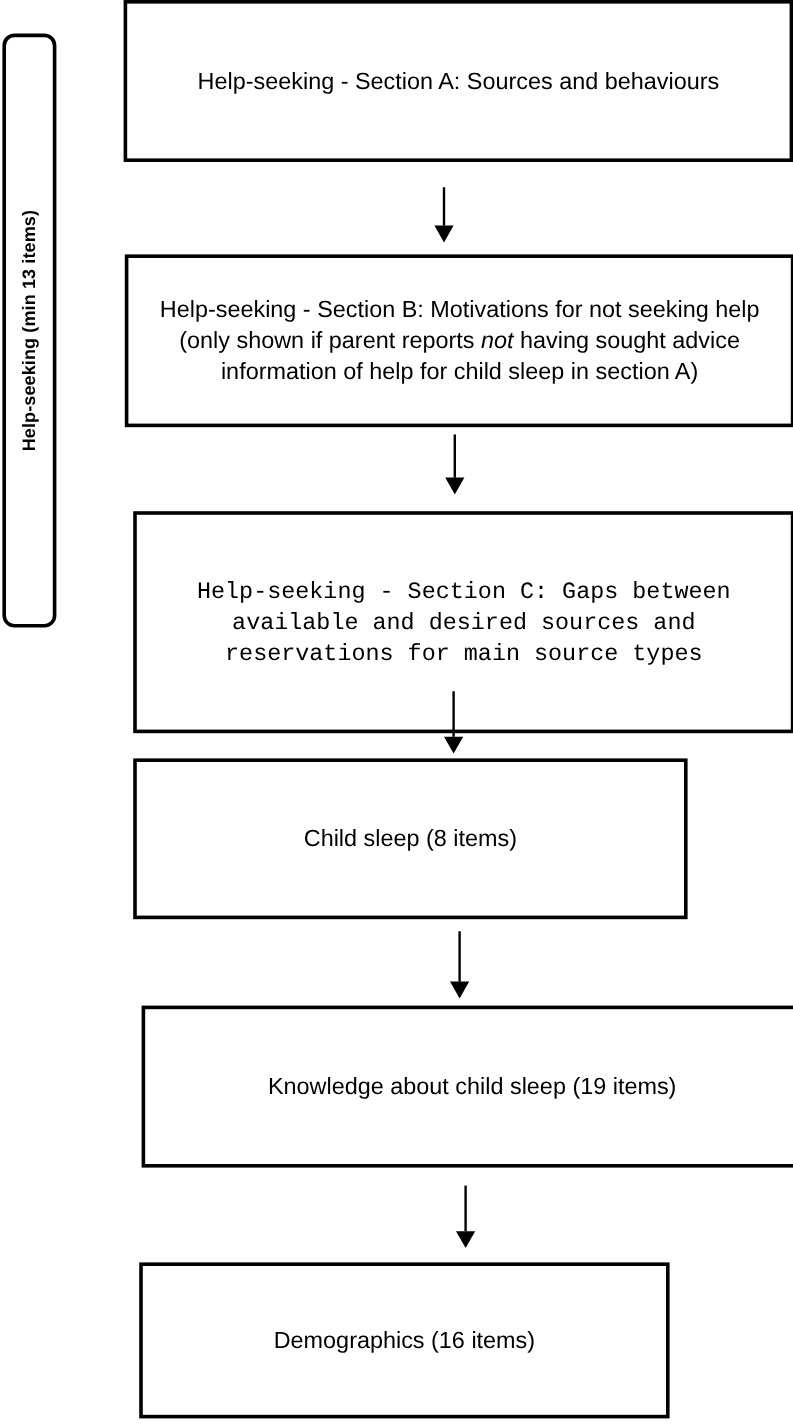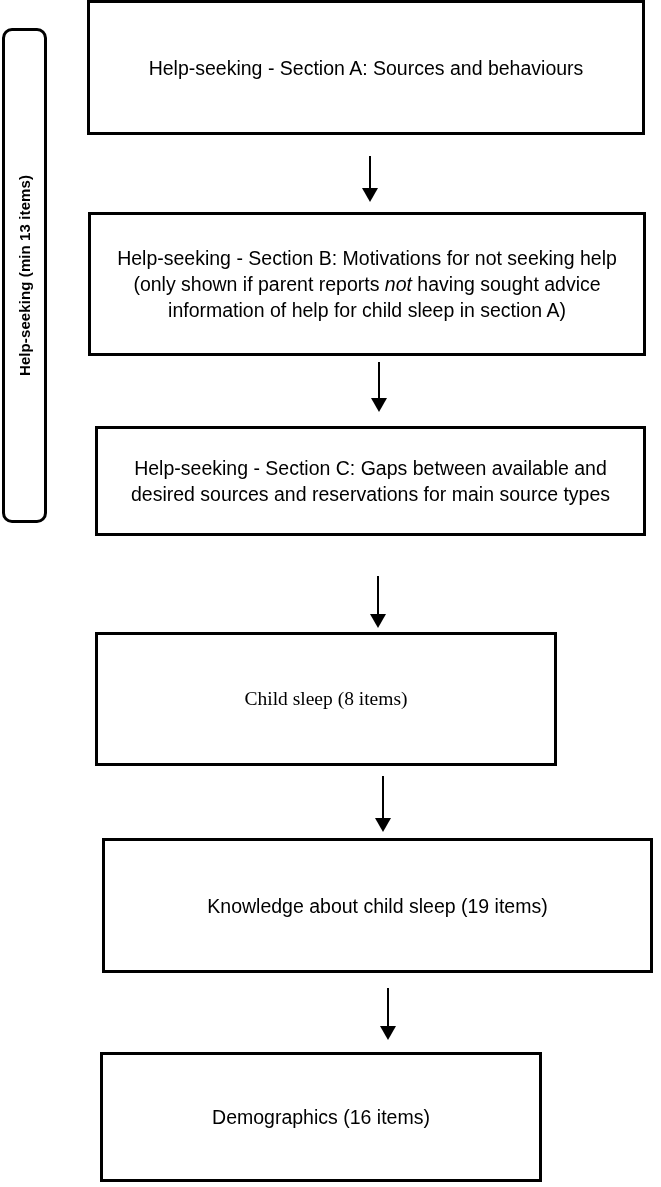--- a/index.html
+++ b/index.html
@@ -48,20 +48,21 @@
   
   .flow-box {
     position: absolute;
     box-sizing: border-box;
     border: 3px solid #000000;
     background: #ffffff;
     display: flex;
     align-items: center;
     justify-content: center;
     text-align: center;
+    margin-left: 16px;
   }
   .flow-box .box-text {
     font-size: 19.5px;
     line-height: 26px;
     color: #000000;
     padding: 0 8px;
   }
   .flow-box .box-text i {
     font-style: italic;
   }
@@ -112,30 +113,30 @@
 
   <div class="flow-box" style="left:88px; top:212px; width:558px; height:144px;">
     <div class="box-text"><span>Help-seeking - Section B: Motivations for not seeking help (only shown if parent reports </span><i>not</i><span> having sought advice information of help for child sleep in section A)</span></div>
   </div>
 
   <div class="arrow" style="left:363px; top:362px; width:32px; height:50px;">
     <div class="shaft" style="height:36px;"></div>
     <div class="head"></div>
   </div>
 
-  <div class="flow-box" style="left:95px; top:426px; width:551px; height:110px;">
+  <div class="flow-box" style="left:95px; top:426px; width:551px; height:185px;font-family:Liberation Mono, monospace;">
     <div class="box-text">Help-seeking - Section C: Gaps between available and desired sources and reservations for main source types</div>
   </div>
 
   <div class="arrow" style="left:362px; top:576px; width:32px; height:52px;">
     <div class="shaft" style="height:38px;"></div>
     <div class="head"></div>
   </div>
 
-  <div class="flow-box" style="left:95px; top:632px; width:462px; height:134px;font-family:Liberation Serif, serif;">
+  <div class="flow-box" style="left:95px; top:632px; width:462px; height:134px;">
     <div class="box-text">Child sleep (8 items)</div>
   </div>
 
   <div class="arrow" style="left:367px; top:776px; width:32px; height:56px;">
     <div class="shaft" style="height:42px;"></div>
     <div class="head"></div>
   </div>
 
   <div class="flow-box" style="left:102px; top:838px; width:551px; height:135px;">
     <div class="box-text">Knowledge about child sleep (19 items)</div>

